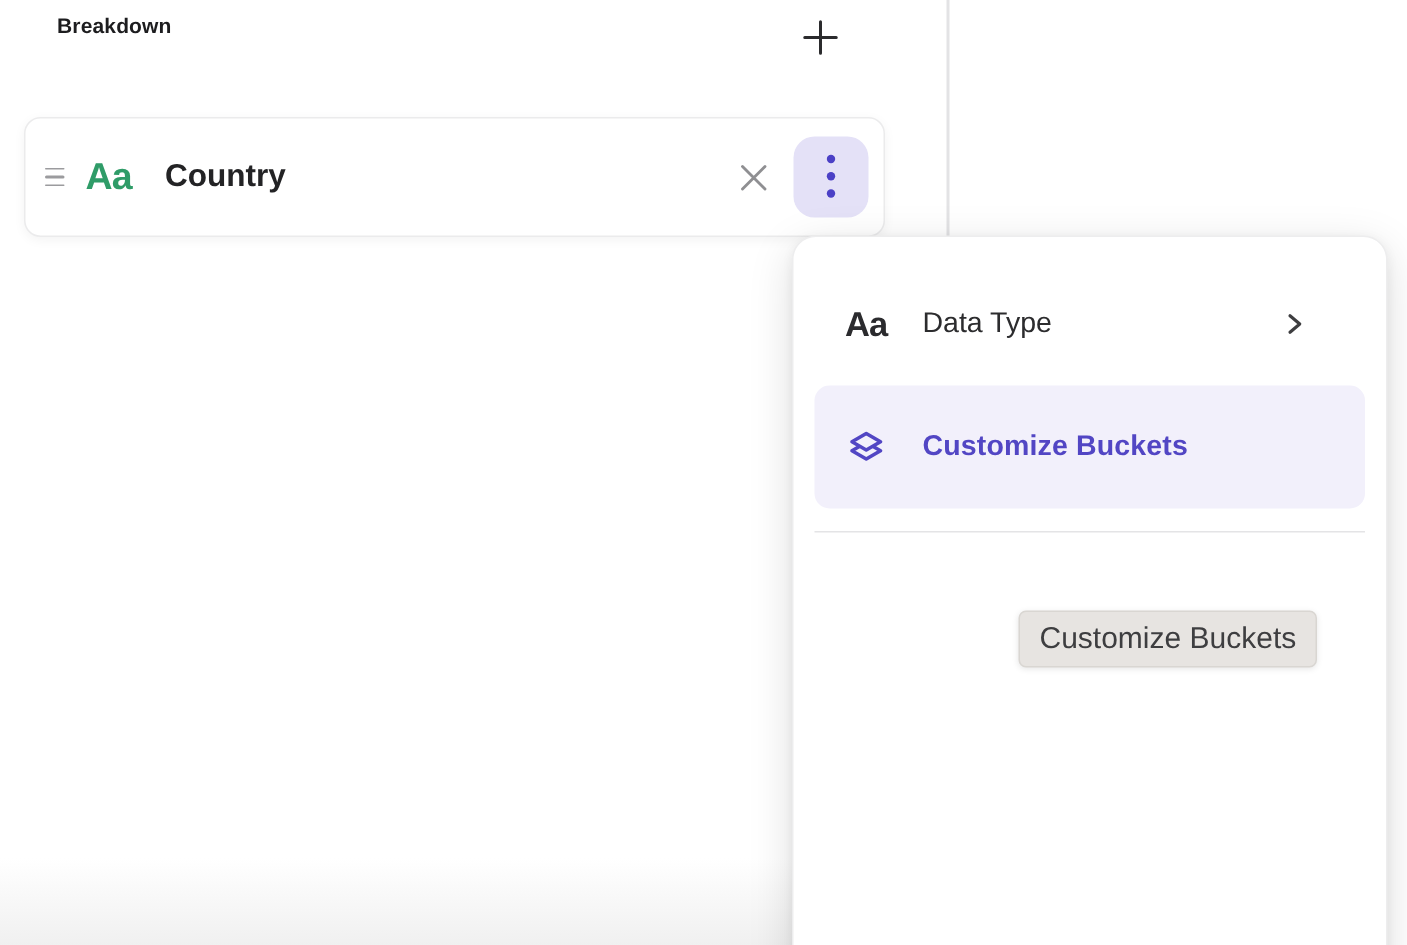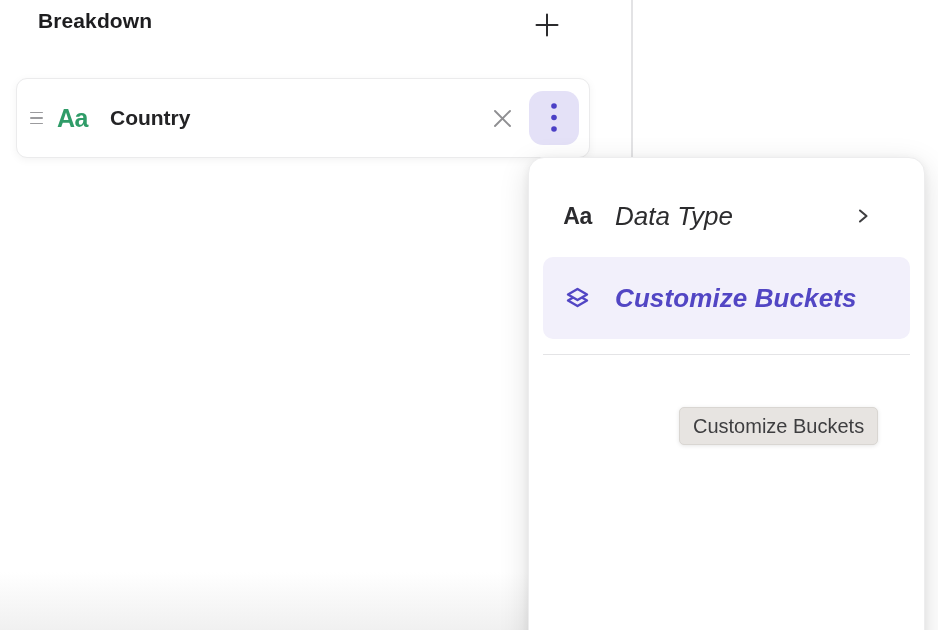--- a/index.html
+++ b/index.html
@@ -13,21 +13,21 @@
   .stage {
     position: relative;
     width: 938px; height: 630px;
     background: #ffffff;
     overflow: hidden;
   }
 
   
   .panel-title {
     position: absolute; left: 38px; top: 9px;
-    font-size: 21px; font-weight: 700; color: #1d1d1f;
+    font-size: 14px; font-weight: 700; color: #1d1d1f;
     letter-spacing: 0.1px;
   }
   .add-btn {
     position: absolute; left: 529px; top: 6px;
     width: 36px; height: 38px;
     display: flex; align-items: center; justify-content: center;
     background: transparent; border: none; cursor: pointer;
   }
   .v-divider {
     position: absolute; left: 631px; top: 0;
@@ -102,23 +102,22 @@
   .menu-item .mi-icon {
     width: 27px; height: 27px;
     display: flex; align-items: center; justify-content: center;
     flex: none;
   }
   .mi-aa {
     font-size: 23px; font-weight: 600; color: #2b2b2e; letter-spacing: -0.5px;
   }
   .menu-item .mi-label {
     margin-left: 24px;
-    font-size: 26px; color: #2c2c2e; font-weight: 400;
+    font-size: 19px; color: #2c2c2e; font-weight: 400;
     white-space: nowrap;
-    font-style: italic;
   }
   .menu-item .mi-chevron { margin-left: auto; margin-right: 16px; display: flex; }
   .menu-item.active { background: #f2f0fb; }
   .menu-item.active .mi-label { color: #5246c4; font-weight: 600; letter-spacing: 0.1px; }
   .menu-divider {
     height: 1px; background: #e4e4e6;
     margin: 15px 0 0 0;
   }
   .menu-gap { height: 16px; }
 

